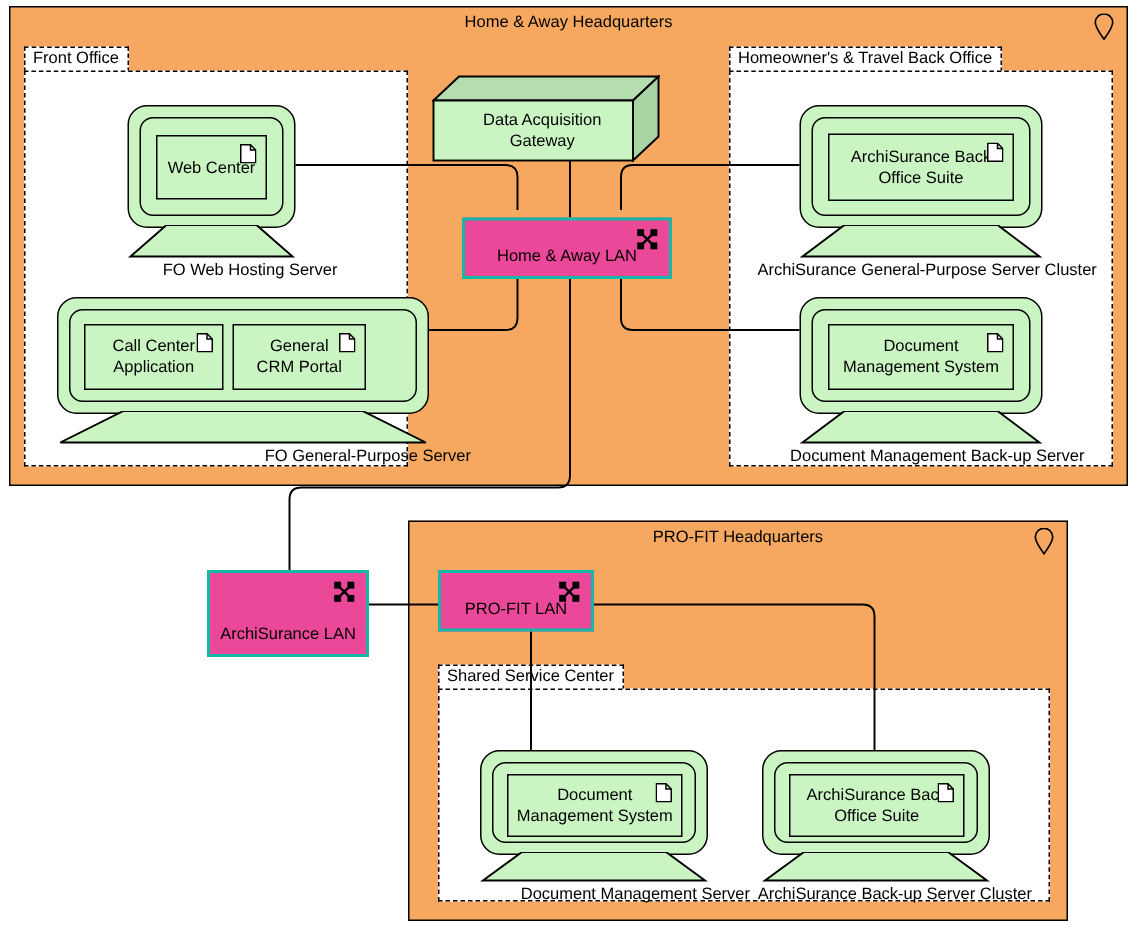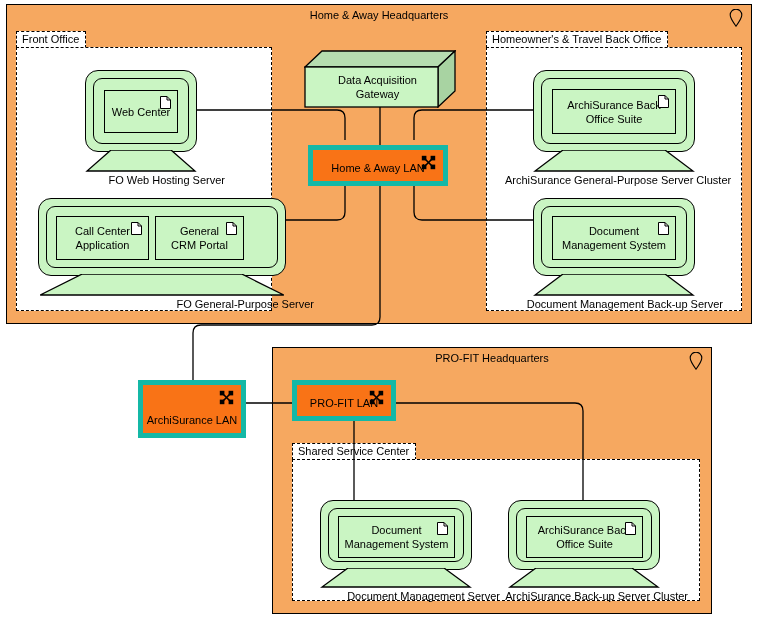--- a/index.html
+++ b/index.html
@@ -96,22 +96,22 @@
   .node3d{position:absolute;}
   .node3d .n-text{
     position:absolute;left:0;right:0;top:50%;
     transform:translateY(-50%);
     text-align:center;font-size:11px;line-height:14px;color:#000;
   }
 
   
   .network{
     position:absolute;
-    background:#f97316;
-    border:5px solid #14b8a6;
+    background:#ec4899;
+    border:2px solid #14b8a6;
     box-sizing:border-box;
   }
   .network .nw-text{
     position:absolute;left:2px;right:2px;bottom:6px;
     text-align:center;font-size:11px;line-height:14px;color:#000;
   }
   .nw-ic{position:absolute;top:5px;right:7px;width:15px;height:15px;}
 
   svg.layer{position:absolute;left:0;top:0;width:758px;height:620px;pointer-events:none;}
   .z2{z-index:2;}
@@ -295,21 +295,21 @@
         <span>Office Suite</span>
       </div>
       <svg class="doc-ic" viewBox="0 0 11 13">
         <path d="M0.5 0.5 H7 L10.5 4 V12.5 H0.5 Z" fill="#fff" stroke="#000" stroke-width="1"></path>
         <path d="M7 0.5 V4 H10.5" fill="none" stroke="#000" stroke-width="1"></path>
       </svg>
     </div>
     <div class="dev-label" style="top:90px;">ArchiSurance Back-up Server Cluster</div>
   </div>
 
-  <div class="node3d z4" style="left:304px;top:50px;width:152px;height:42px;padding-left:13px;">
+  <div class="node3d z4" style="left:288px;top:50px;width:152px;height:42px;padding-left:13px;">
     <svg viewBox="0 0 152 58" preserveAspectRatio="none" style="position:absolute;left:0;top:0;width:152px;height:58px;">
 
       <path d="M1 17 L18 1 L151 1 L134 17 Z" fill="#b6ddb0" stroke="#000" stroke-width="1.3"></path>
 
       <path d="M134 17 L151 1 L151 41 L134 57 Z" fill="#a8d3a2" stroke="#000" stroke-width="1.3"></path>
 
       <rect x="1" y="17" width="133" height="40" fill="#caf5c3" stroke="#000" stroke-width="1.3"></rect>
     </svg>
     <div class="n-text" style="right:18px;top:37px;transform:translateY(-50%);">
       <span>Data Acquisition</span><br>

